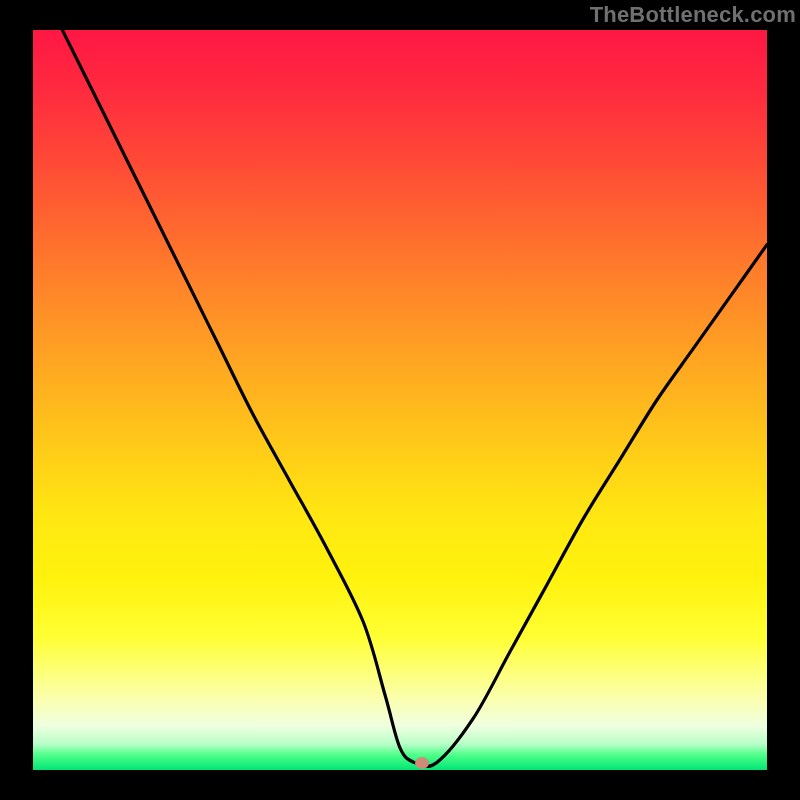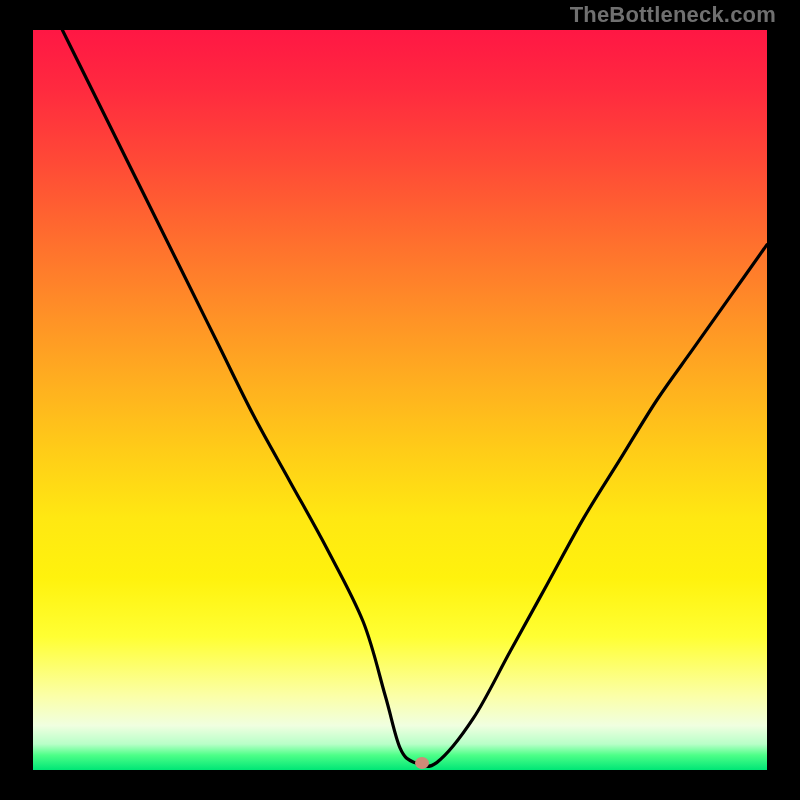--- a/index.html
+++ b/index.html
@@ -12,21 +12,21 @@
   }
   .frame {
     position: relative;
     width: 800px;
     height: 800px;
     background: #000;
   }
   .watermark {
     position: absolute;
     top: 2px;
-    right: 24px;
+    right: 4px;
     font-size: 22px;
     font-weight: 600;
     color: #707070;
     letter-spacing: 0.2px;
     z-index: 10;
   }
   .plot-area {
     position: absolute;
     left: 33px;
     top: 30px;

